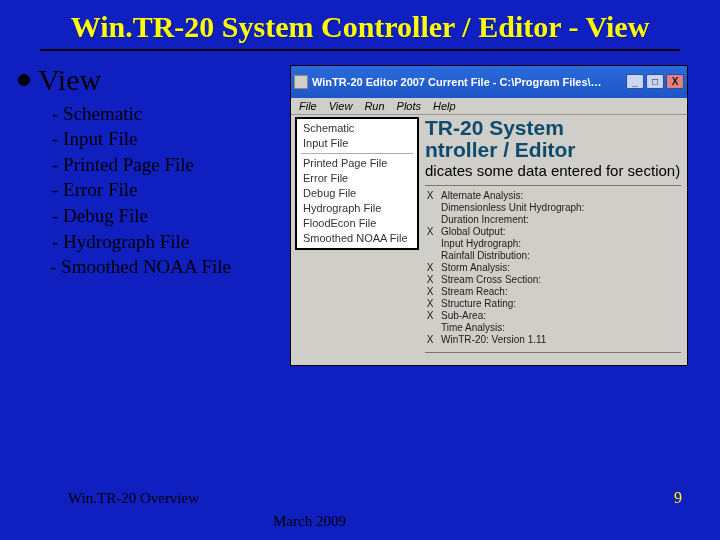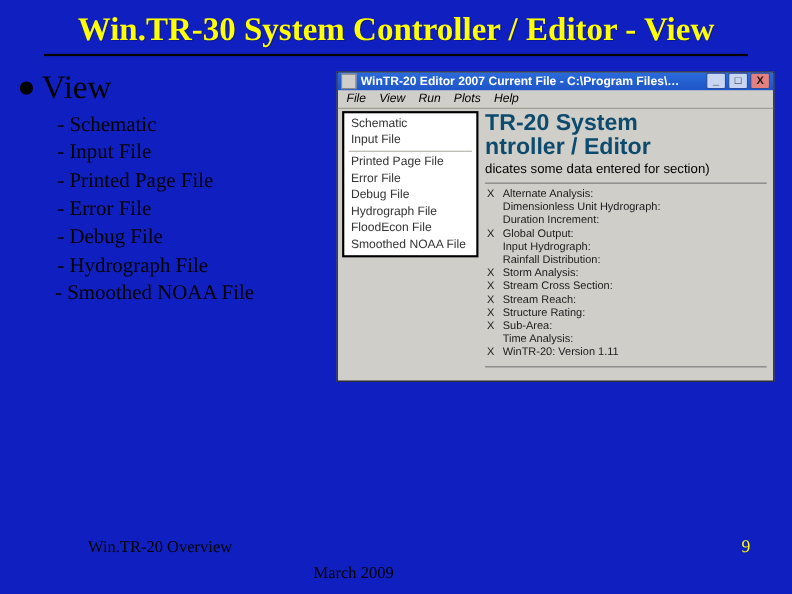--- a/index.html
+++ b/index.html
@@ -20,21 +20,21 @@
     text-shadow: 1px 1px 0 rgba(0,0,0,0.25);
   }
   .title-underline {
     height: 2px;
     background: #000;
     margin: 0 40px 6px 40px;
   }
   .content-row {
     display: flex;
     padding: 0 18px;
-    gap: 20px;
+    gap: 4px;
   }
   .left-col {
     flex: 0 0 268px;
     color: #000;
     padding-top: 6px;
   }
   .bullet-heading {
     font-size: 30px;
     margin-bottom: 4px;
     display: flex;
@@ -62,21 +62,21 @@
     background: #d0cec8;
     font-family: Tahoma, Arial, sans-serif;
     font-size: 11px;
   }
   .titlebar {
     background: linear-gradient(#2a6bdc, #1f55c6);
     color: #fff;
     display: flex;
     align-items: center;
     padding: 2px 3px;
-    height: 16px;
+    height: 32px;
   }
   .titlebar .icon {
     width: 14px; height: 14px;
     background: #d0cec8;
     border: 1px solid #888;
     margin-right: 4px;
   }
   .titlebar .ttext { font-weight: bold; font-size: 11px; flex: 1; white-space: nowrap; overflow: hidden; }
   .win-btns { display: flex; gap: 2px; }
   .win-btn {
@@ -132,53 +132,53 @@
     font-size: 21px;
     line-height: 1.08;
   }
   .instr {
     margin-top: 10px;
     font-size: 10.5px;
     font-weight: bold;
     color: #000;
   }
   .instr2 {
-    font-size: 12px;
+    font-size: 15px;
     color: #000;
   }
   .hr { height: 1px; background: #777; margin: 6px 0 4px 0; }
   .sections .srow {
     font-size: 10px;
     color: #1b1b1b;
     display: flex;
     gap: 6px;
     padding: 0.5px 0;
   }
   .sections .xcol { width: 10px; text-align: center; }
 
   .footer {
     position: absolute;
     left: 0; right: 0; bottom: 10px;
     display: flex;
     align-items: center;
     padding: 0 38px 0 68px;
     font-size: 15px;
   }
-  .footer .f1 { flex: 0 0 205px; margin-left: 12px; }
+  .footer .f1 { flex: 0 0 205px; }
   .footer .f2 { flex: 1; margin-top: 47px; }
   .slide-num {
     color: #ffff00;
     font-size: 16px;
     margin-left: auto;
   }
 </style>
 </head>
 <body>
 
-<div class="slide-title">Win.TR-30 System Controller / Editor - View</div>
+<div class="slide-title">Win.TR-20 System Controller / Editor - View</div>
 <div class="title-underline"></div>
 
 <div class="content-row">
   <div class="left-col">
     <div class="bullet-heading">
       <span class="bullet-dot"></span>
       <span>View</span>
     </div>
     <div class="sublist">
       <div class="item pad-a">Schematic</div>

